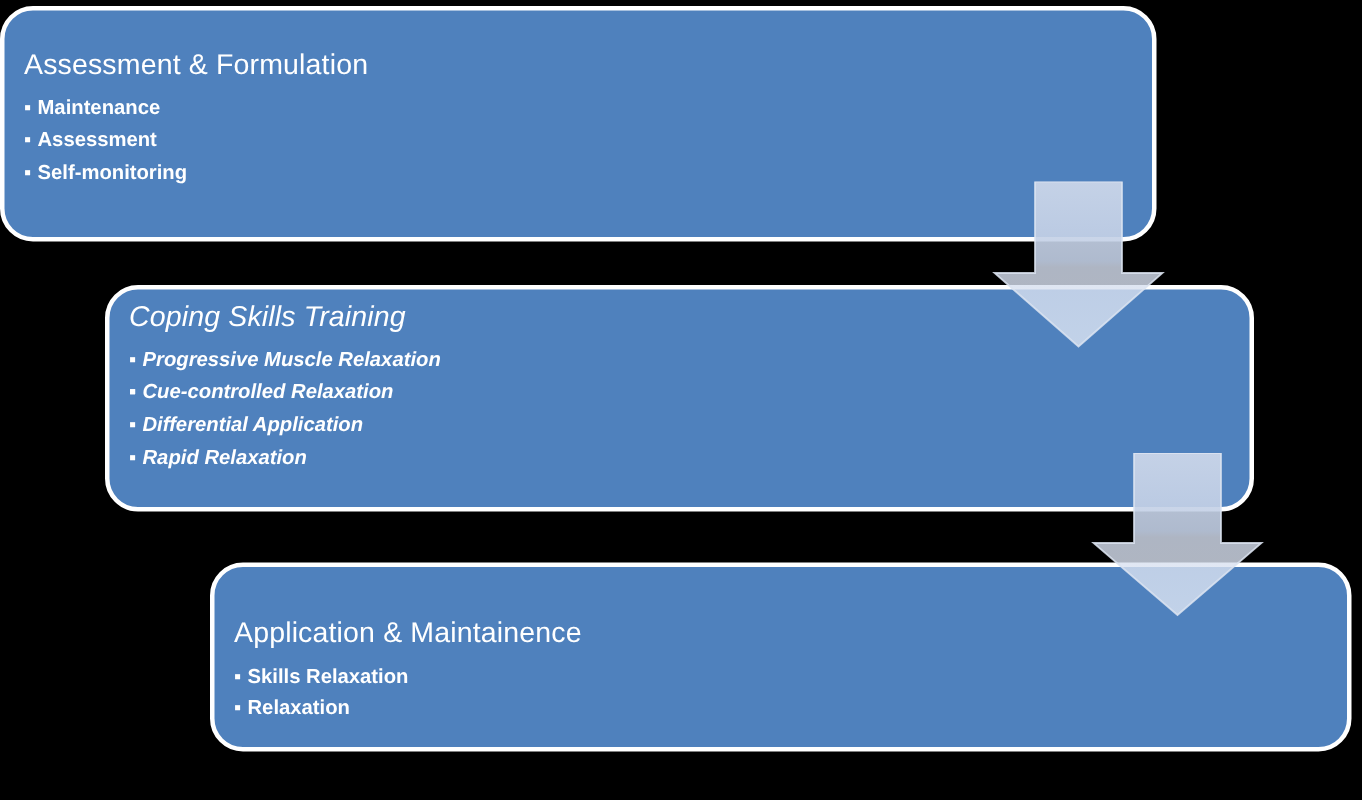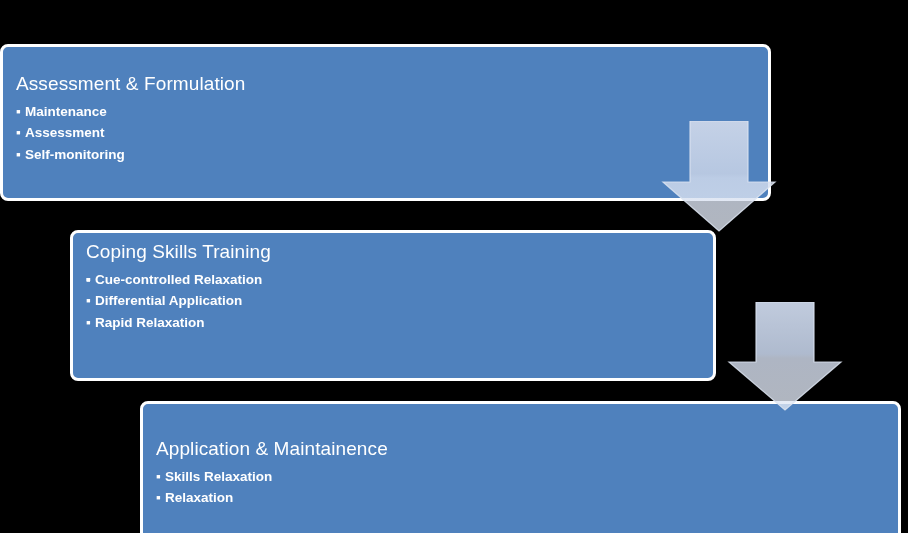--- a/index.html
+++ b/index.html
@@ -17,24 +17,23 @@
     font-family: "Liberation Sans", sans-serif;
     -webkit-font-smoothing: antialiased;
   }
 
   
   .stage-box {
     position: absolute;
     box-sizing: border-box;
     background: #4F81BD;
     border: 3px solid #FFFFFF;
-    border-radius: 8px;
+    border-radius: 22px;
     color: #FFFFFF;
     overflow: hidden;
-    margin-top: 40px;
   }
   .stage-inner {
     position: absolute;
     left: 0;
     right: 0;
   }
   .stage-title {
     font-size: 19px;
     font-weight: 400;
     letter-spacing: 0.1px;
@@ -62,24 +61,24 @@
     left: 0;
     top: 0;
     font-size: 13.5px;
     line-height: 1.6;
   }
 
   
   #box-assessment       { left: 0px;   top: 4px;   width: 771px; height: 157px; }
   #box-assessment .stage-inner   { top: 26px;  padding-left: 13px; }
   
-  #box-coping           { left: 70px;  top: 190px; width: 646px; height: 151px; }
+  #box-coping           { left: 70px;  top: 190px; width: 766px; height: 151px; font-style: italic; }
   #box-coping .stage-inner       { top: 8px;   padding-left: 13px; }
   
-  #box-application      { left: 140px; top: 361px; width: 761px; height: 154px; }
+  #box-application      { left: 140px; top: 375px; width: 761px; height: 126px; }
   #box-application .stage-inner  { top: 34px;  padding-left: 13px; }
 
   
   .flow-arrow {
     position: absolute;
   }
   #arrow-1 { left: 661px; top: 121px; width: 116px; height: 112px; }
   #arrow-2 { left: 727px; top: 302px; width: 116px; height: 110px; }
 </style>
 </head>
@@ -106,20 +105,21 @@
       </ul>
     </div>
   </div>
 
   <div class="stage-box" id="box-coping">
     <div class="stage-inner">
       <div class="stage-title">Coping Skills Training</div>
       <ul class="bullet-list">
         <li class="bullet-item">
           <span class="bullet-glyph">▪</span>
+          <span>Progressive Muscle Relaxation</span>
         </li>
         <li class="bullet-item">
           <span class="bullet-glyph">▪</span>
         </li>
         <li class="bullet-item">
           <span class="bullet-glyph">▪</span>
           <span>Cue-controlled Relaxation</span>
         </li>
         <li class="bullet-item">
           <span class="bullet-glyph">▪</span>

